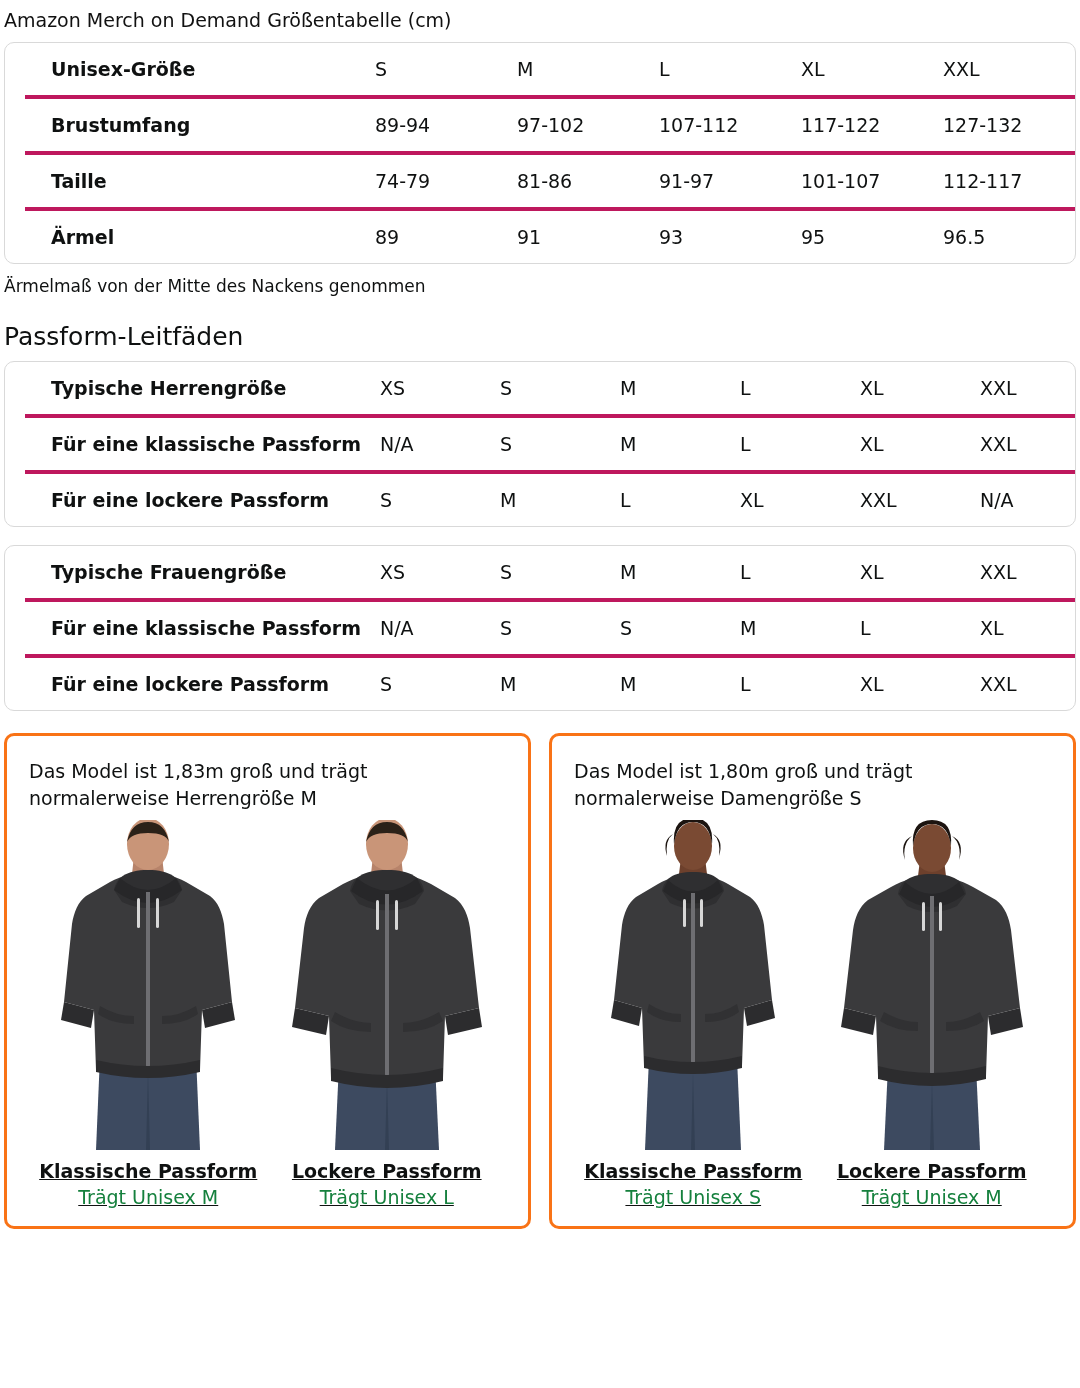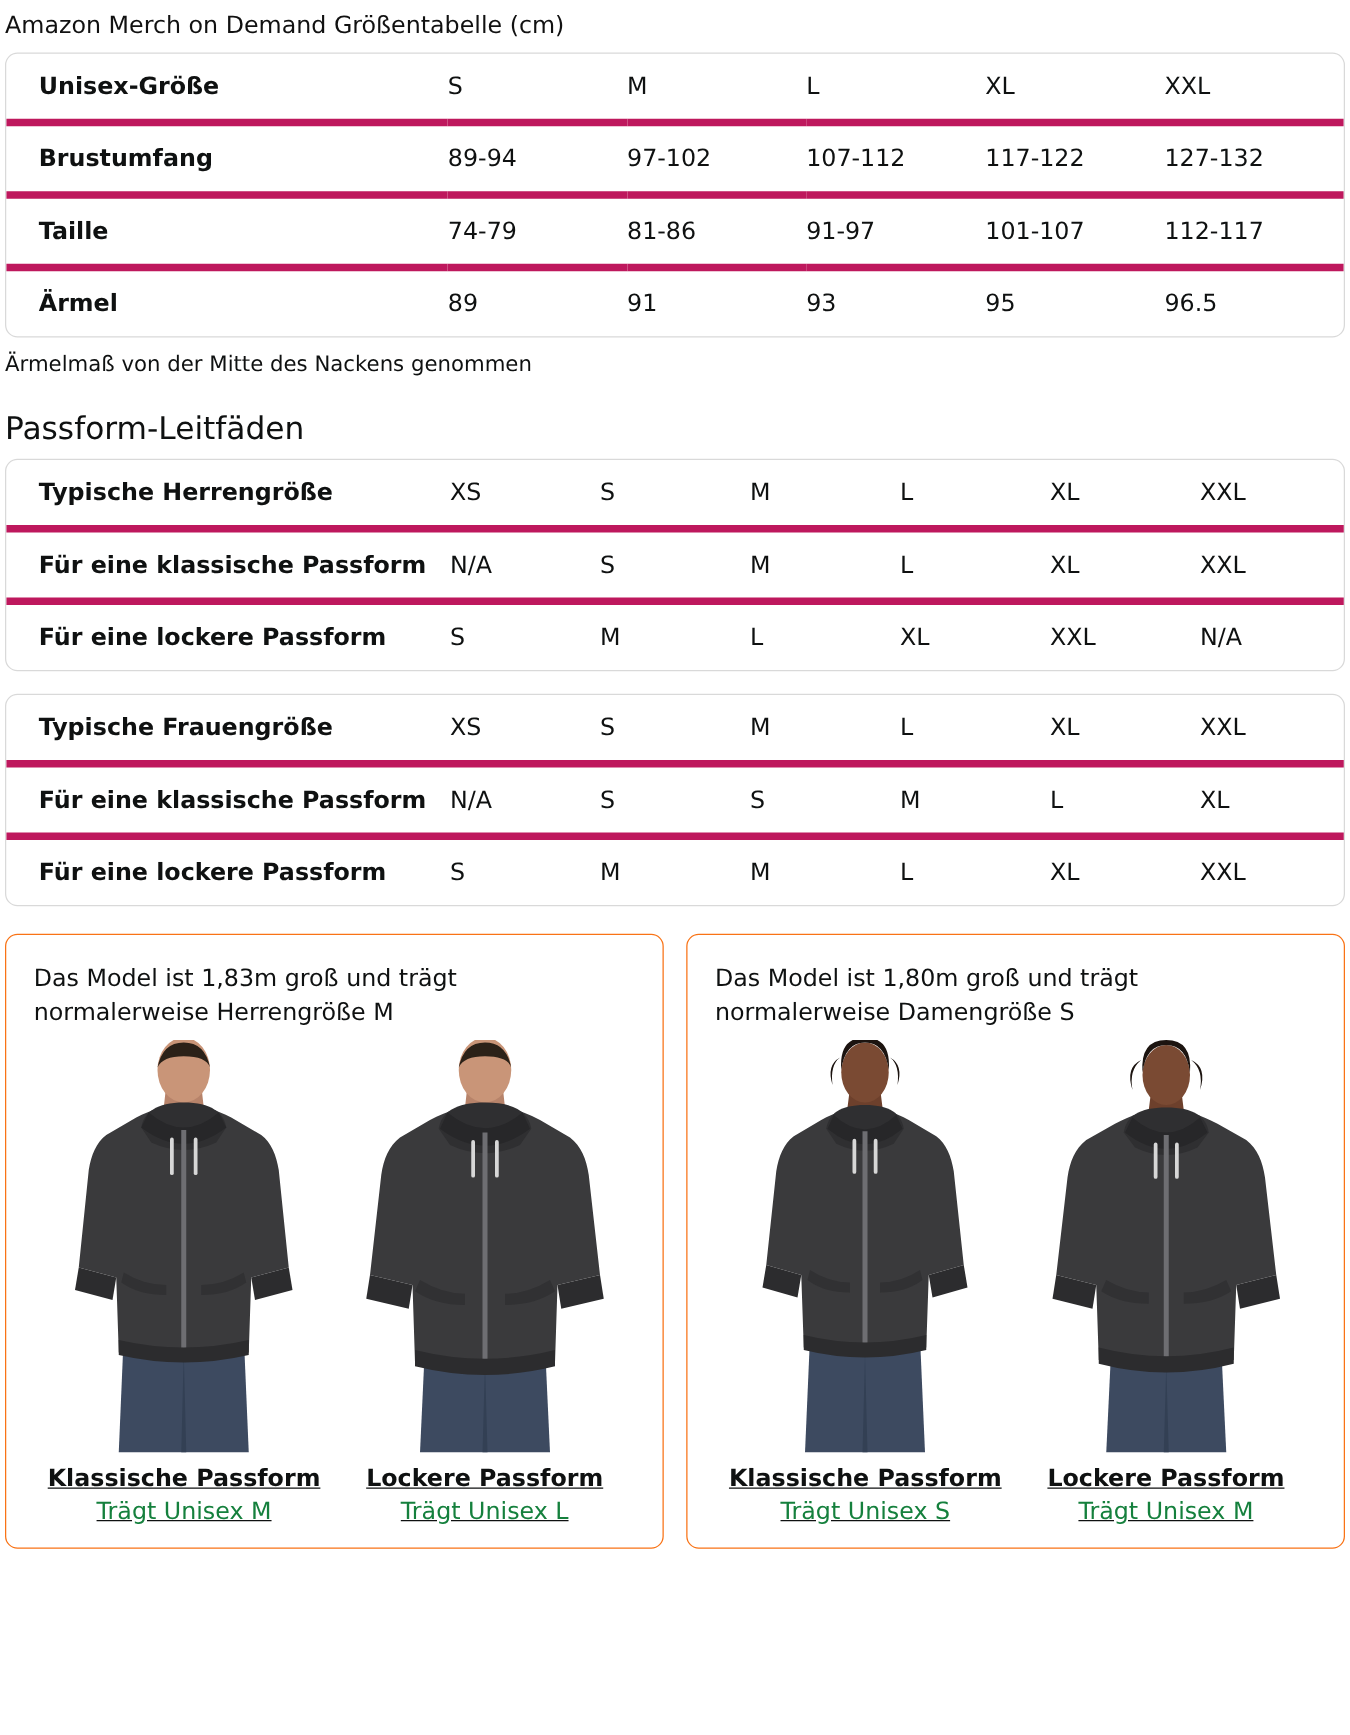--- a/index.html
+++ b/index.html
@@ -26,34 +26,35 @@
     line-height: 24px;
     padding: 8px 0 10px 4px;
     color: #111;
   }
   .card {
     border: 1px solid #d9d9d9;
     border-radius: 10px;
     margin: 0 4px 0 4px;
     overflow: hidden;
     background: #fff;
+    padding-left: 20px;
   }
   table {
     width: 100%;
     border-collapse: collapse;
     table-layout: fixed;
   }
   td {
     font-size: 19px;
     line-height: 24px;
     padding: 14px 0 14px 0;
     vertical-align: middle;
     color: #0f1111;
   }
-  tr + tr td { border-top: 6px solid #be185d; }
+  tr + tr td { border-top: 4px solid #be185d; }
   .lbl {
     font-weight: bold;
     padding-left: 26px;
   }
   .size-table .lbl { width: 350px; }
   .size-table td.val { width: 142px; }
   .note {
     font-size: 17px;
     line-height: 22px;
     padding: 11px 0 0 4px;
@@ -67,21 +68,21 @@
   }
   .fit-table .lbl { width: 355px; }
   .fit-table td.val { width: 120px; margin-left: 36px; }
   .gap { height: 18px; }
   .models {
     display: flex;
     gap: 18px;
     margin: 22px 4px 0 4px;
   }
   .model-card {
-    border: 1px solid #f97316;
+    border: 3px solid #f97316;
     border-radius: 10px;
     flex: 1 1 0;
     padding: 22px 22px 16px 22px;
   }
   .model-caption {
     font-size: 19px;
     line-height: 27px;
     color: #0f1111;
     min-height: 56px;
   }

